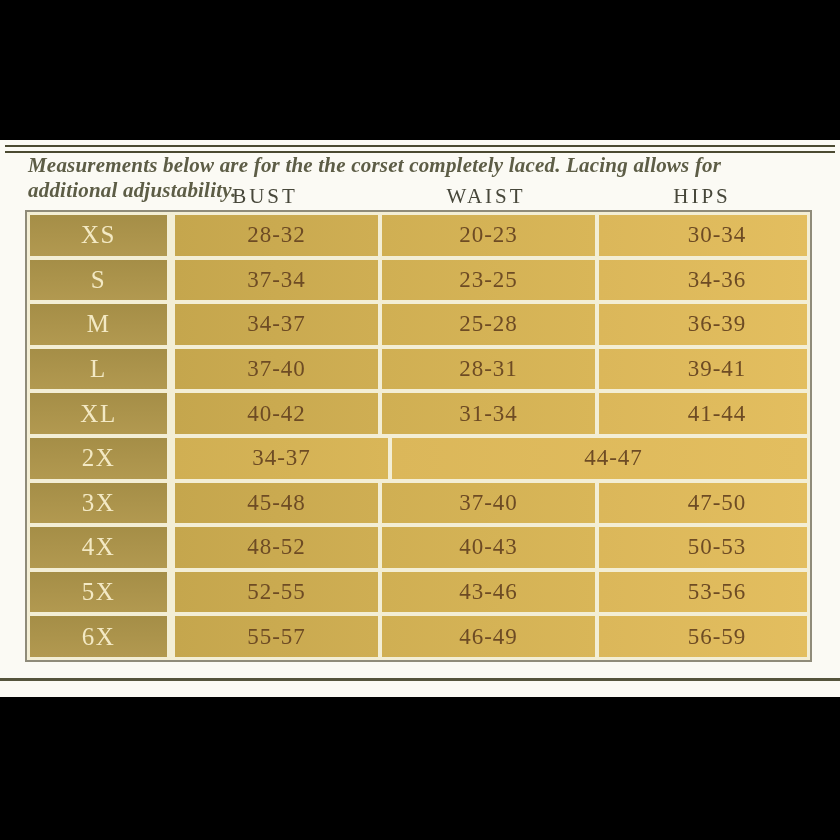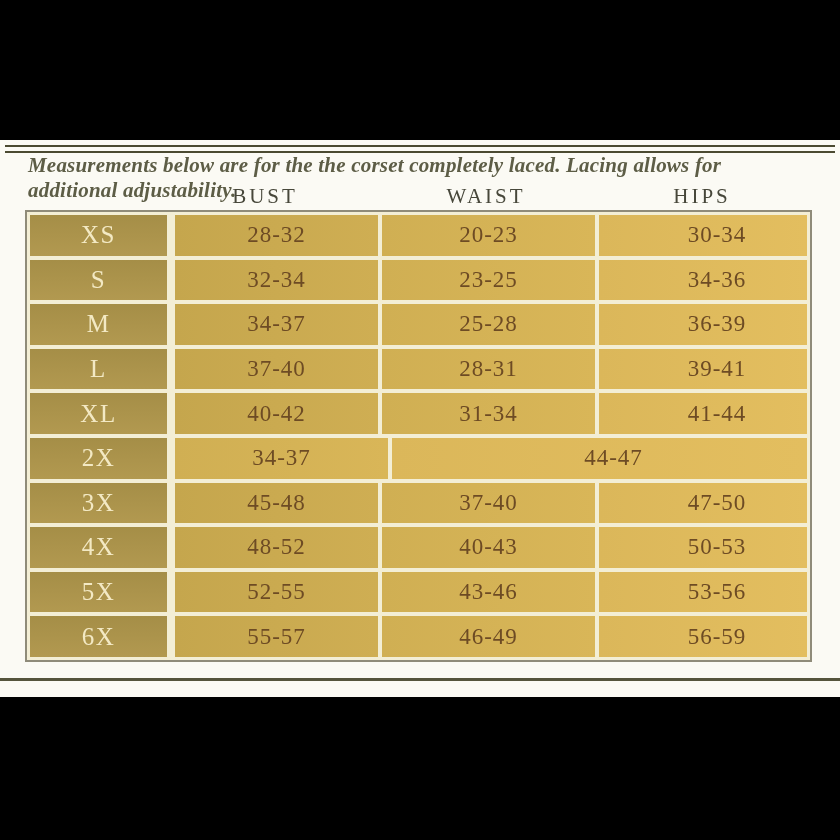--- a/index.html
+++ b/index.html
@@ -71,21 +71,21 @@
 
 <div id="size-table">
     <div class="trow">
       <div class="cell size-cell">XS</div>
       <div class="cell bust-cell">28-32</div>
       <div class="cell waist-cell">20-23</div>
       <div class="cell hips-cell">30-34</div>
     </div>
     <div class="trow">
       <div class="cell size-cell">S</div>
-      <div class="cell bust-cell">32-34</div>
+      <div class="cell bust-cell">37-34</div>
       <div class="cell waist-cell">23-25</div>
       <div class="cell hips-cell">34-36</div>
     </div>
     <div class="trow">
       <div class="cell size-cell">M</div>
       <div class="cell bust-cell">34-37</div>
       <div class="cell waist-cell">25-28</div>
       <div class="cell hips-cell">36-39</div>
     </div>
     <div class="trow">

